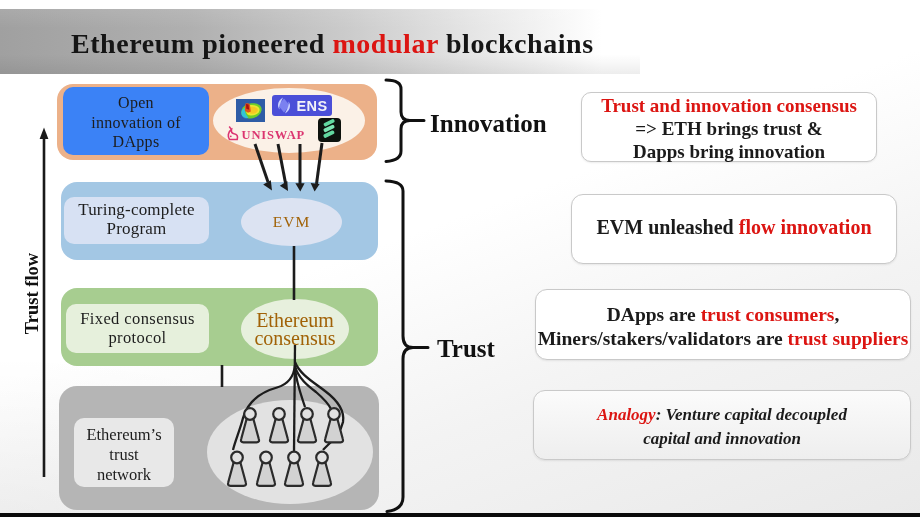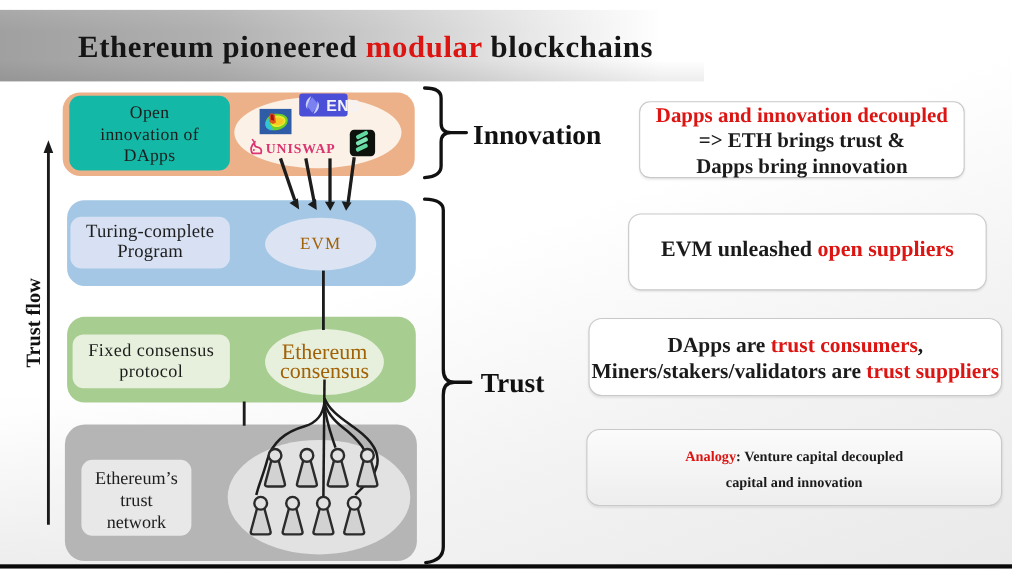--- a/index.html
+++ b/index.html
@@ -25,35 +25,35 @@
   svg{position:absolute;left:0;top:0;}
 </style>
 </head>
 <body>
   <div class="abs topbar"></div>
   <div class="abs title">Ethereum pioneered <span class="red">modular</span> blockchains</div>
 
   <div class="abs lbl" style="left:-19px;top:283px;width:102px;text-align:center;font-size:18.5px;transform:rotate(-90deg);">Trust flow</div>
 
   <div class="abs bigbox" style="left:57px;top:84px;width:320px;height:76px;background:#ecb189;"></div>
-  <div class="abs innerbox" style="left:63px;top:87px;width:146px;height:68px;background:#14b8a6;font-size:16px;letter-spacing:0.3px;line-height:19.5px;padding-top:6px;box-sizing:border-box;">Open<br>innovation of<br>DApps</div>
+  <div class="abs innerbox" style="left:63px;top:87px;width:146px;height:68px;background:#3b82f6;font-size:16px;letter-spacing:0.3px;line-height:19.5px;padding-top:6px;box-sizing:border-box;">Open<br>innovation of<br>DApps</div>
   <div class="abs ell" style="left:213px;top:88px;width:152px;height:65px;background:#fbf1e7;"></div>
 
   <div class="abs" style="left:236px;top:99px;width:29px;height:23px;background:#2e5ca6;">
     <svg width="29" height="23">
       <path d="M5.5,15 C4.5,10 8,5.5 14,4.5 C21,3.5 26.5,6.5 25.5,11.5 C24.5,16.5 19,19.5 13,19.5 C9,19.5 6.3,18 5.5,15 Z" fill="#6fce2a"></path>
       <path d="M12,6.5 C18,5 24.5,7 23.5,11.5 C22.7,15 18.5,16.8 14.5,16.5 C10.5,16.2 9.5,12.5 10.5,9.5 Z" fill="#e9e92e"></path>
       <path d="M14.5,8 C19,7.3 22.5,9 21.7,11.8 C21,14 17.8,15.2 15,14.7 C12.3,14.2 12.6,10.5 14.5,8 Z" fill="#f5c823"></path>
       <path d="M9.5,4.5 C11.5,3.8 13.5,4.2 14,6 L14.8,12.5 L12,13.8 L8.5,11.5 Z" fill="#e1541a"></path>
       <path d="M10,5 L12.5,5.4 L13.2,10.8 L10.3,9.8 Z" fill="#a31111"></path>
       <path d="M5.5,15.5 C4.8,12.5 5.8,10 8.8,8.8 C8.5,12.5 9.8,16 12.5,18.8 C9.5,19.6 6.3,18.6 5.5,15.5 Z" fill="#32c4d8"></path>
       <path d="M6.2,16.8 C7.5,18.8 9.8,19.4 11.8,19.2 C9.8,20.2 7.2,20 6.2,16.8 Z" fill="#2f6ad8"></path>
     </svg>
   </div>
-  <div class="abs" style="left:272px;top:85px;width:44px;height:21px;background:#4b4fd8;border-radius:3px;">
+  <div class="abs" style="left:272px;top:95px;width:60px;height:21px;background:#4b4fd8;border-radius:3px;">
     <svg width="60" height="21">
       <path d="M12,3.4 L17.8,10.5 L12,17.6 L6.2,10.5 Z" fill="#7b81f0"></path>
       <path d="M11,2.4 C7.9,4.1 6.1,6.8 6.0,9.9 C5.95,11.4 6.5,13.0 7.6,14.4 C7.1,12.8 7.1,11.2 7.8,9.6 C8.5,7.7 9.7,5.4 11,2.4 Z" fill="#c9d1ff"></path>
       <path d="M13,18.6 C16.1,16.9 17.9,14.2 18.0,11.1 C18.05,9.6 17.5,8.0 16.4,6.6 C16.9,8.2 16.9,9.8 16.2,11.4 C15.5,13.3 14.3,15.6 13,18.6 Z" fill="#c9d1ff"></path>
       <text x="24.5" y="15.8" font-family="Liberation Sans, sans-serif" font-size="14.5" font-weight="bold" fill="#f2f2f8" letter-spacing="0.4">ENS</text>
     </svg>
   </div>
   <div class="abs" style="left:318px;top:118px;width:23px;height:24px;background:#0d120d;border-radius:4px;">
     <svg width="23" height="24">
       <g transform="rotate(-26 11.5 12)">
@@ -78,29 +78,29 @@
 
   <div class="abs bigbox" style="left:61px;top:288px;width:317px;height:78px;background:#a7cd90;"></div>
   <div class="abs innerbox" style="left:66px;top:304px;width:143px;height:49px;background:#e6f0dc;font-size:16.5px;letter-spacing:0.4px;line-height:19.2px;padding-top:5px;box-sizing:border-box;">Fixed consensus<br>protocol</div>
   <div class="abs ell ctext" style="left:241px;top:299px;width:108px;height:60px;background:#e7f0dd;font-size:20px;line-height:17.5px;padding-top:13px;box-sizing:border-box;">Ethereum<br>consensus</div>
 
   <div class="abs bigbox" style="left:59px;top:386px;width:320px;height:124px;background:#b5b5b5;border-radius:18px;"></div>
   <div class="abs innerbox" style="left:74px;top:418px;width:100px;height:69px;background:#e8e8e8;font-size:16.5px;line-height:19.9px;padding-top:7px;box-sizing:border-box;">Ethereum’s<br>trust<br>network</div>
   <div class="abs ell" style="left:207px;top:400px;width:166px;height:104px;background:#e2e2e2;"></div>
 
   <div class="abs rbox" style="left:581px;top:92px;width:296px;height:70px;font-size:19px;line-height:23px;padding-top:1px;box-sizing:border-box;border-radius:10px;">
-    <span class="red">Dapps and innovation decoupled</span><br>=&gt; ETH brings trust &amp;<br>Dapps bring innovation
+    <span class="red">Trust and innovation consensus</span><br>=&gt; ETH brings trust &amp;<br>Dapps bring innovation
   </div>
   <div class="abs rbox" style="left:571px;top:194px;width:324px;height:68px;font-size:20px;line-height:64px;border-radius:12px;">
-    EVM unleashed <span class="red">open suppliers</span>
+    EVM unleashed <span class="red">flow innovation</span>
   </div>
   <div class="abs rbox" style="left:535px;top:289px;width:376px;height:71px;font-size:19.5px;line-height:24px;padding-top:13px;box-sizing:border-box;border-radius:12px;font-family:Liberation Serif, serif;">
     DApps are <span class="red">trust consumers</span>,<br>Miners/stakers/validators are <span class="red">trust suppliers</span>
   </div>
-  <div class="abs rbox" style="left:533px;top:390px;width:378px;height:70px;font-size:13px;line-height:24px;padding-top:12px;box-sizing:border-box;border-radius:12px;background:linear-gradient(180deg,#fbfbfb,#eeeeee);">
+  <div class="abs rbox" style="left:533px;top:390px;width:378px;height:70px;font-size:17px;line-height:24px;padding-top:12px;box-sizing:border-box;border-radius:12px;background:linear-gradient(180deg,#fbfbfb,#eeeeee);font-style:italic;">
     <span class="red">Analogy</span>: Venture capital decoupled<br>capital and innovation
   </div>
 
   <div class="abs lbl" style="left:430px;top:110px;font-size:25px;">Innovation</div>
   <div class="abs lbl" style="left:437px;top:335px;font-size:25px;">Trust</div>
 
   <svg width="920" height="517" style="z-index:5;pointer-events:none;">
 
     <line x1="44" y1="136" x2="44" y2="477" stroke="#1a1a1a" stroke-width="2.6"></line>
     <polygon points="44,127.5 39.6,139 48.4,139" fill="#1a1a1a"></polygon>

